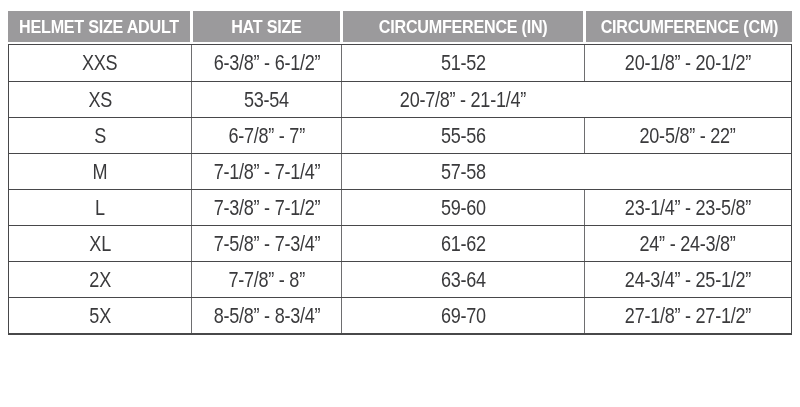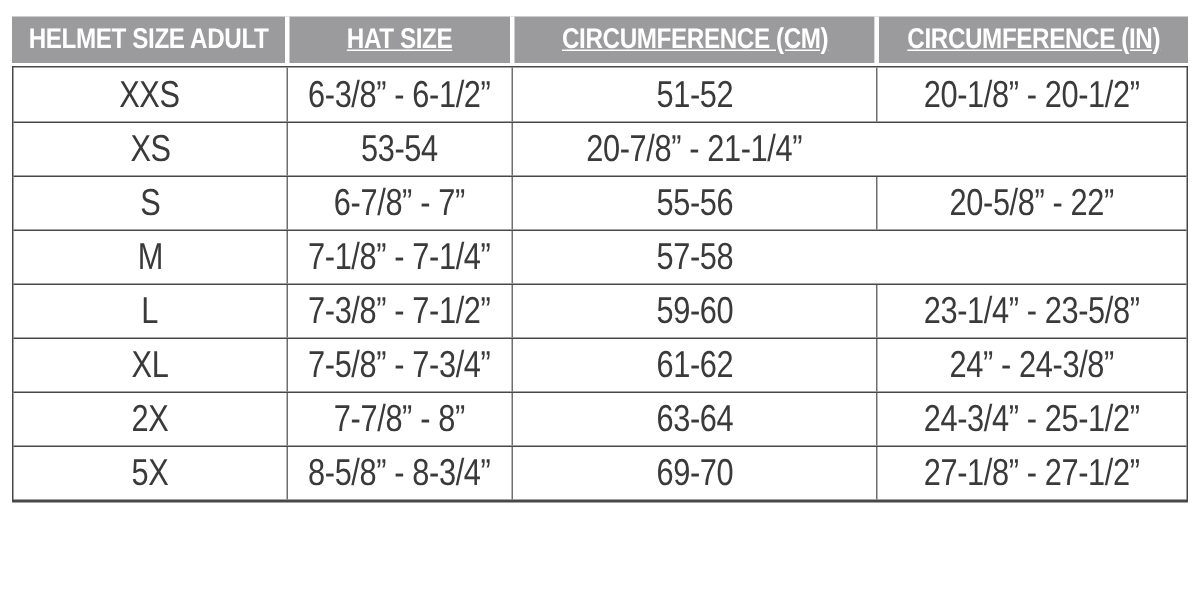--- a/index.html
+++ b/index.html
@@ -37,62 +37,62 @@
     background: var(--header-bg);
     color: var(--header-text);
     font-weight: 700;
     font-size: 19px;
     display: flex;
     align-items: center;
     justify-content: center;
     overflow: hidden;
     white-space: nowrap;
   }
-  .th + .th { border-left: 3px solid var(--background); text-decoration: underline; }
+  .th + .th { border-left: 3px solid var(--background); }
   .th .condensed { transform: scaleX(0.85); letter-spacing: -0.3px; }
   .tbody {
     border: 1px solid var(--border-dark);
     border-bottom-width: 2px;
   }
   .tr {
     display: grid;
     grid-template-columns: 182px 150px 243px 1fr;
     height: 36px;
   }
   .tr + .tr { border-top: 1px solid var(--border-dark); }
   .td {
     display: flex;
     align-items: center;
     justify-content: center;
     color: var(--body-text);
-    font-size: 25px;
+    font-size: 22px;
     overflow: hidden;
     white-space: nowrap;
   }
   .td + .td { border-left: 1px solid var(--border-light); text-align: right; }
   .td .condensed { transform: scaleX(0.82); letter-spacing: -0.3px; }
   .condensed { display: inline-block; transform-origin: center; }
 </style>
 </head>
 <body>
 
 <div class="page">
   <div class="size-table">
     <div class="thead">
       <div class="th">
         <span class="condensed">HELMET SIZE ADULT</span>
       </div>
       <div class="th">
         <span class="condensed">HAT SIZE</span>
       </div>
       <div class="th">
+        <span class="condensed">CIRCUMFERENCE (IN)</span>
+      </div>
+      <div class="th">
         <span class="condensed">CIRCUMFERENCE (CM)</span>
-      </div>
-      <div class="th">
-        <span class="condensed">CIRCUMFERENCE (IN)</span>
       </div>
     </div>
     <div class="tbody">
         <div class="tr">
     <div class="td">
             <span class="condensed">XXS</span>
           </div>
     <div class="td">
             <span class="condensed">6-3/8” - 6-1/2”</span>
           </div>

